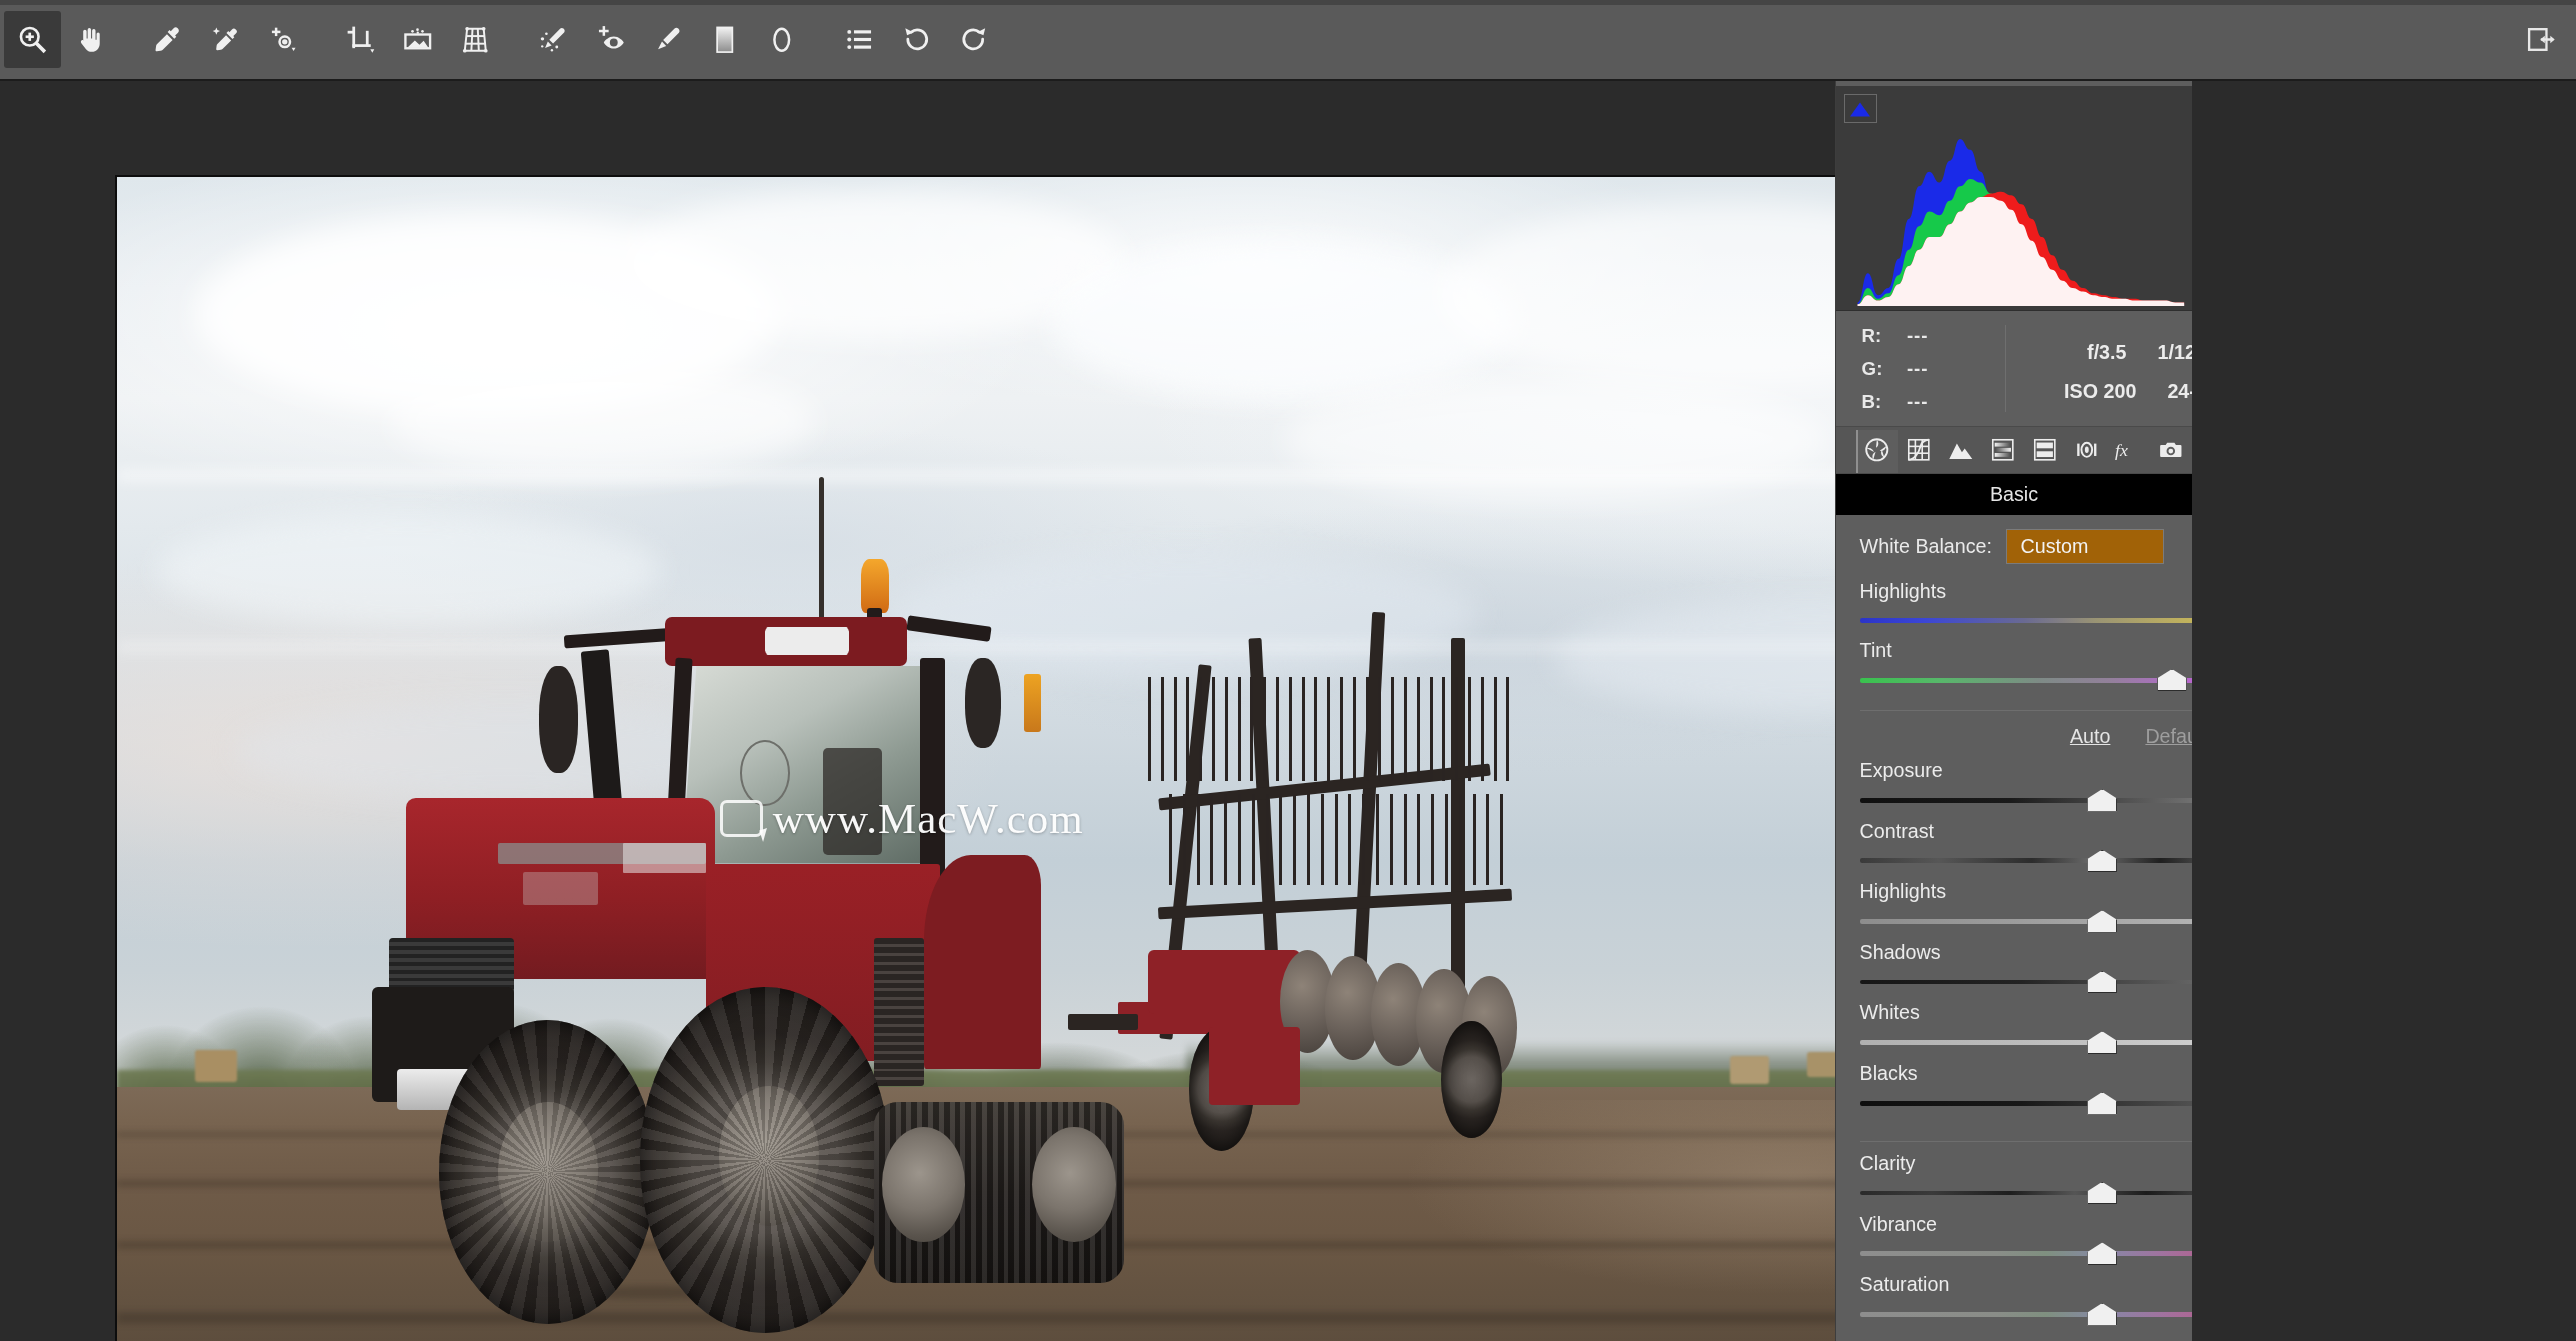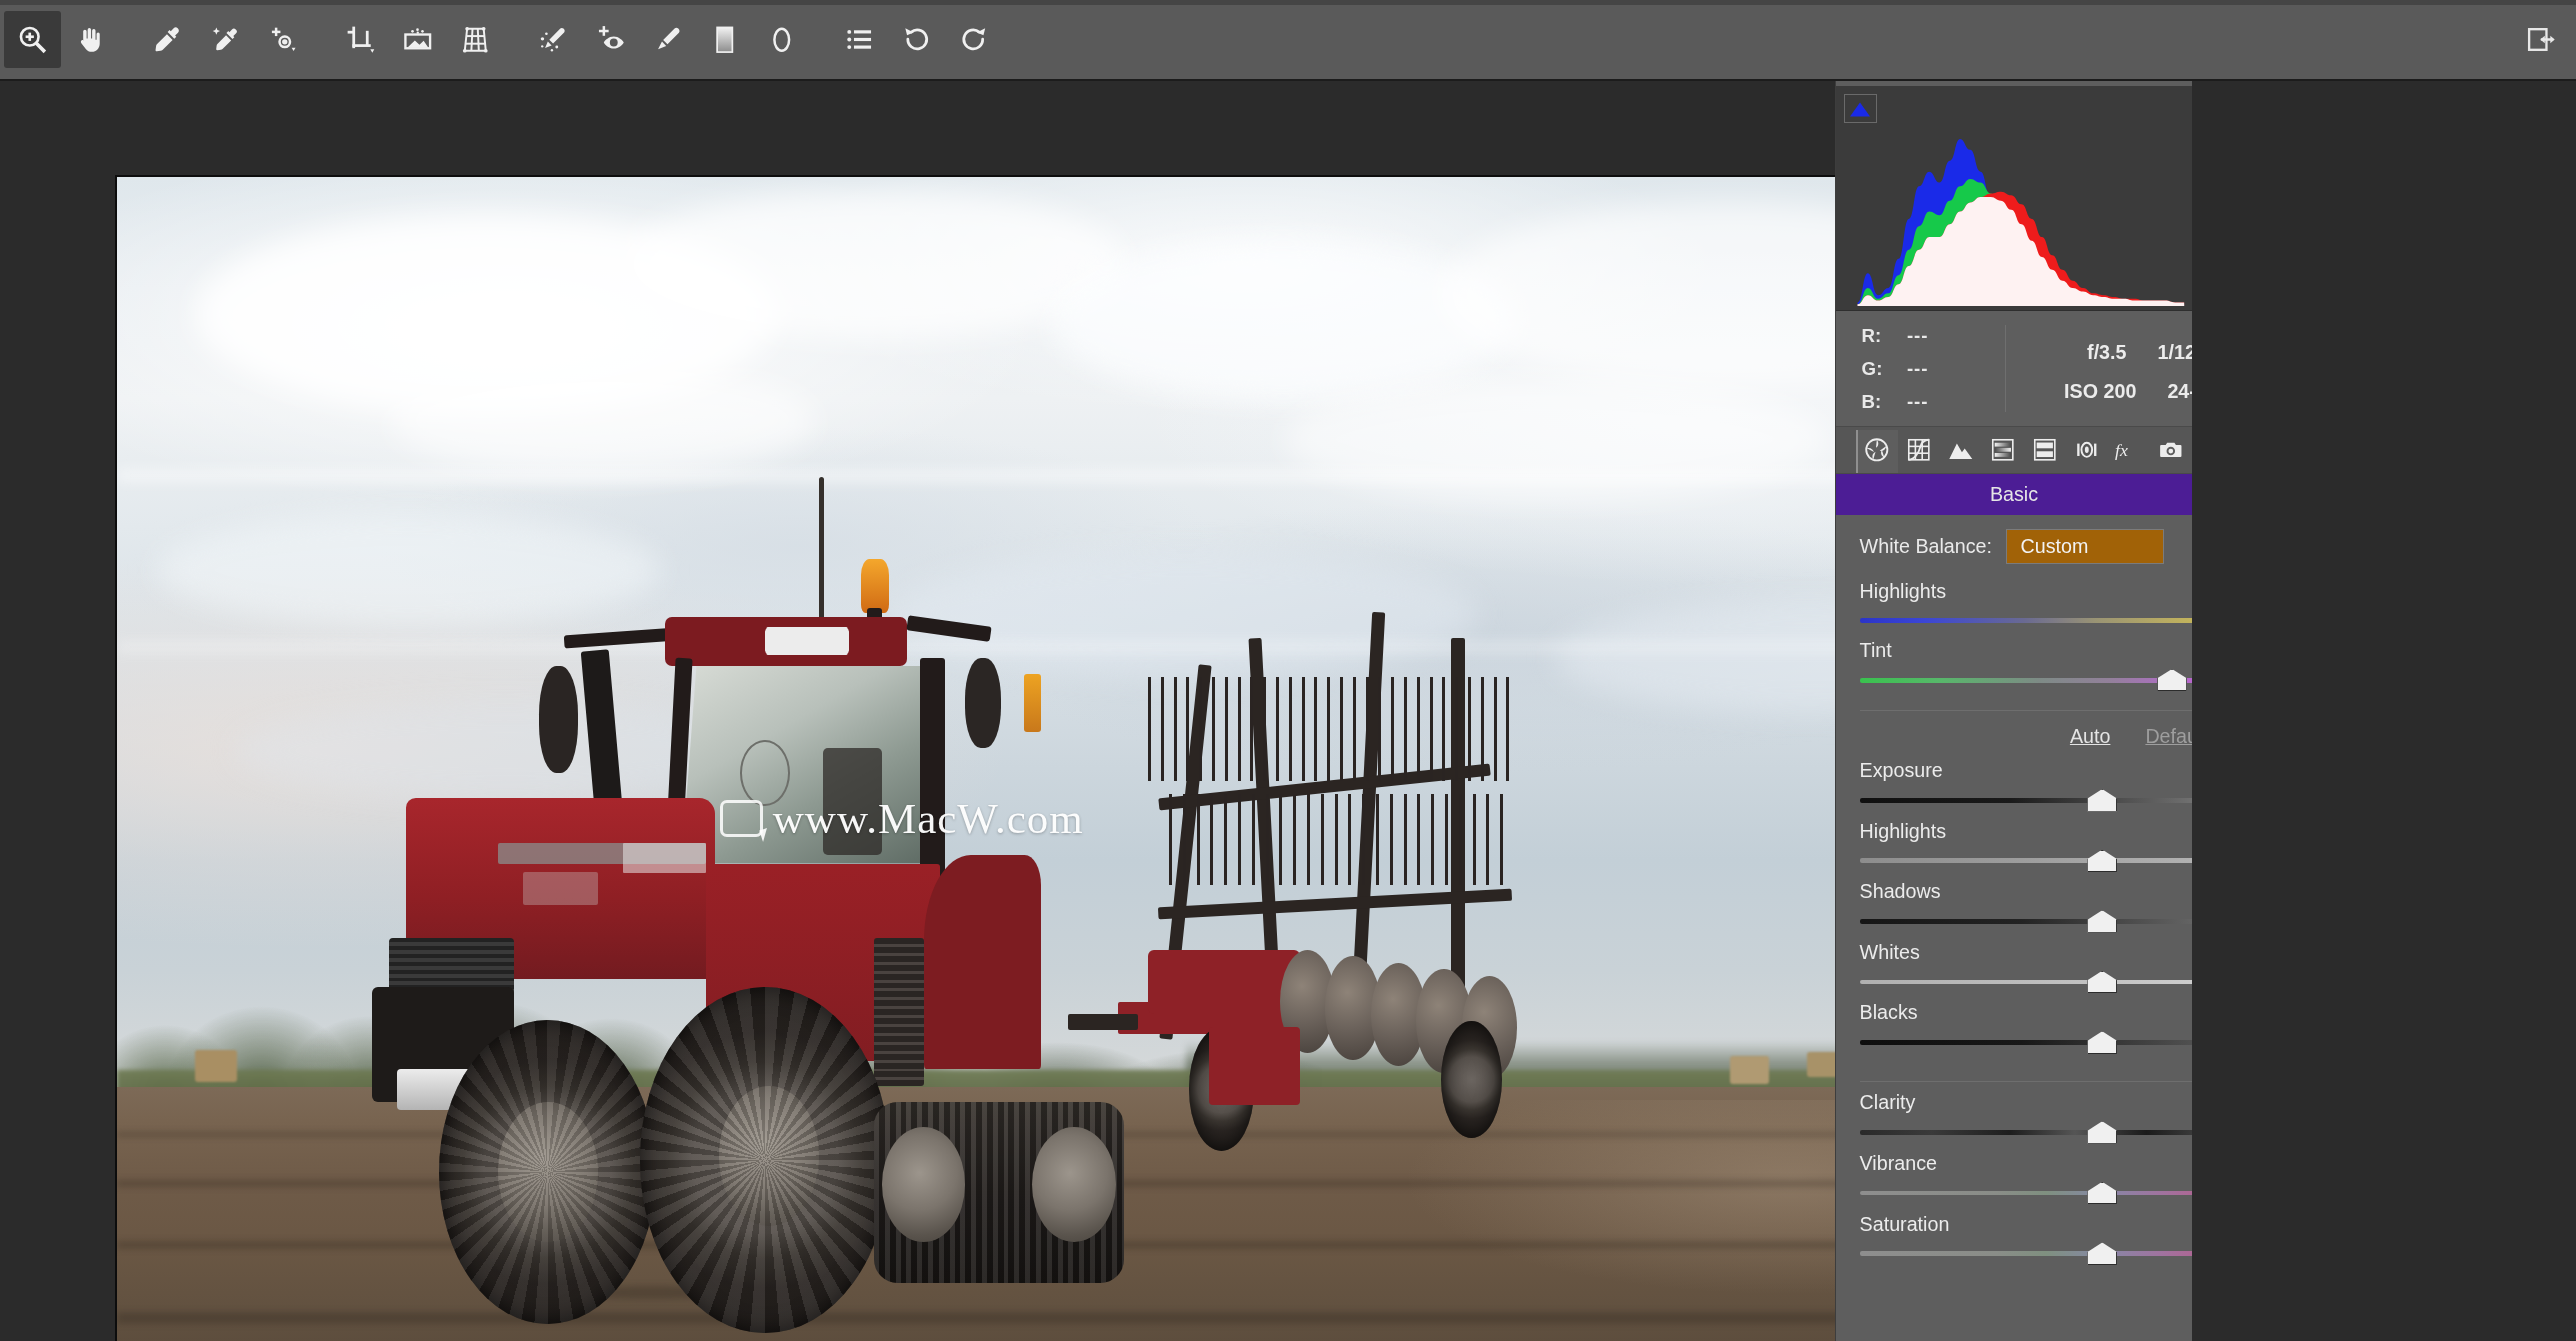--- a/index.html
+++ b/index.html
@@ -270,21 +270,21 @@
   .tab.active { background:#5e5e5e; }
   .tab.active::before {
     content:""; position:absolute; left:0; top:0; width:2px; height:100%;
     background:#8f8f8f;
   }
 
   #panel-title {
     height: 41px; min-height:41px;
     display:flex; align-items:center; justify-content:center;
     font-size:19.7px; color:#e6e6e6;
-    background:#4c1d95;
+    background:#000000;
   }
 
   #controls {
     flex:1;
     padding: 7.9px 0 0 0;
     overflow:hidden;
     position:relative;
   }
   .wb-row {
     display:flex; align-items:center;
@@ -889,20 +889,29 @@
         <div class="slider-block tight">
           <div class="slider-label">Exposure</div>
           <div class="slider-track-wrap">
             <div class="slider-track tr-exp"></div>
             <div class="slider-handle" style="left:73%">
                 <span class="hs"></span>
               </div>
           </div>
         </div>
 
+        <div class="slider-block tight">
+          <div class="slider-label">Contrast</div>
+          <div class="slider-track-wrap">
+            <div class="slider-track tr-contr"></div>
+            <div class="slider-handle" style="left:73%">
+                <span class="hs"></span>
+              </div>
+          </div>
+        </div>
 
         <div class="slider-block tight">
           <div class="slider-label">Highlights</div>
           <div class="slider-track-wrap">
             <div class="slider-track tr-high"></div>
             <div class="slider-handle" style="left:73%">
                 <span class="hs"></span>
               </div>
           </div>
         </div>

